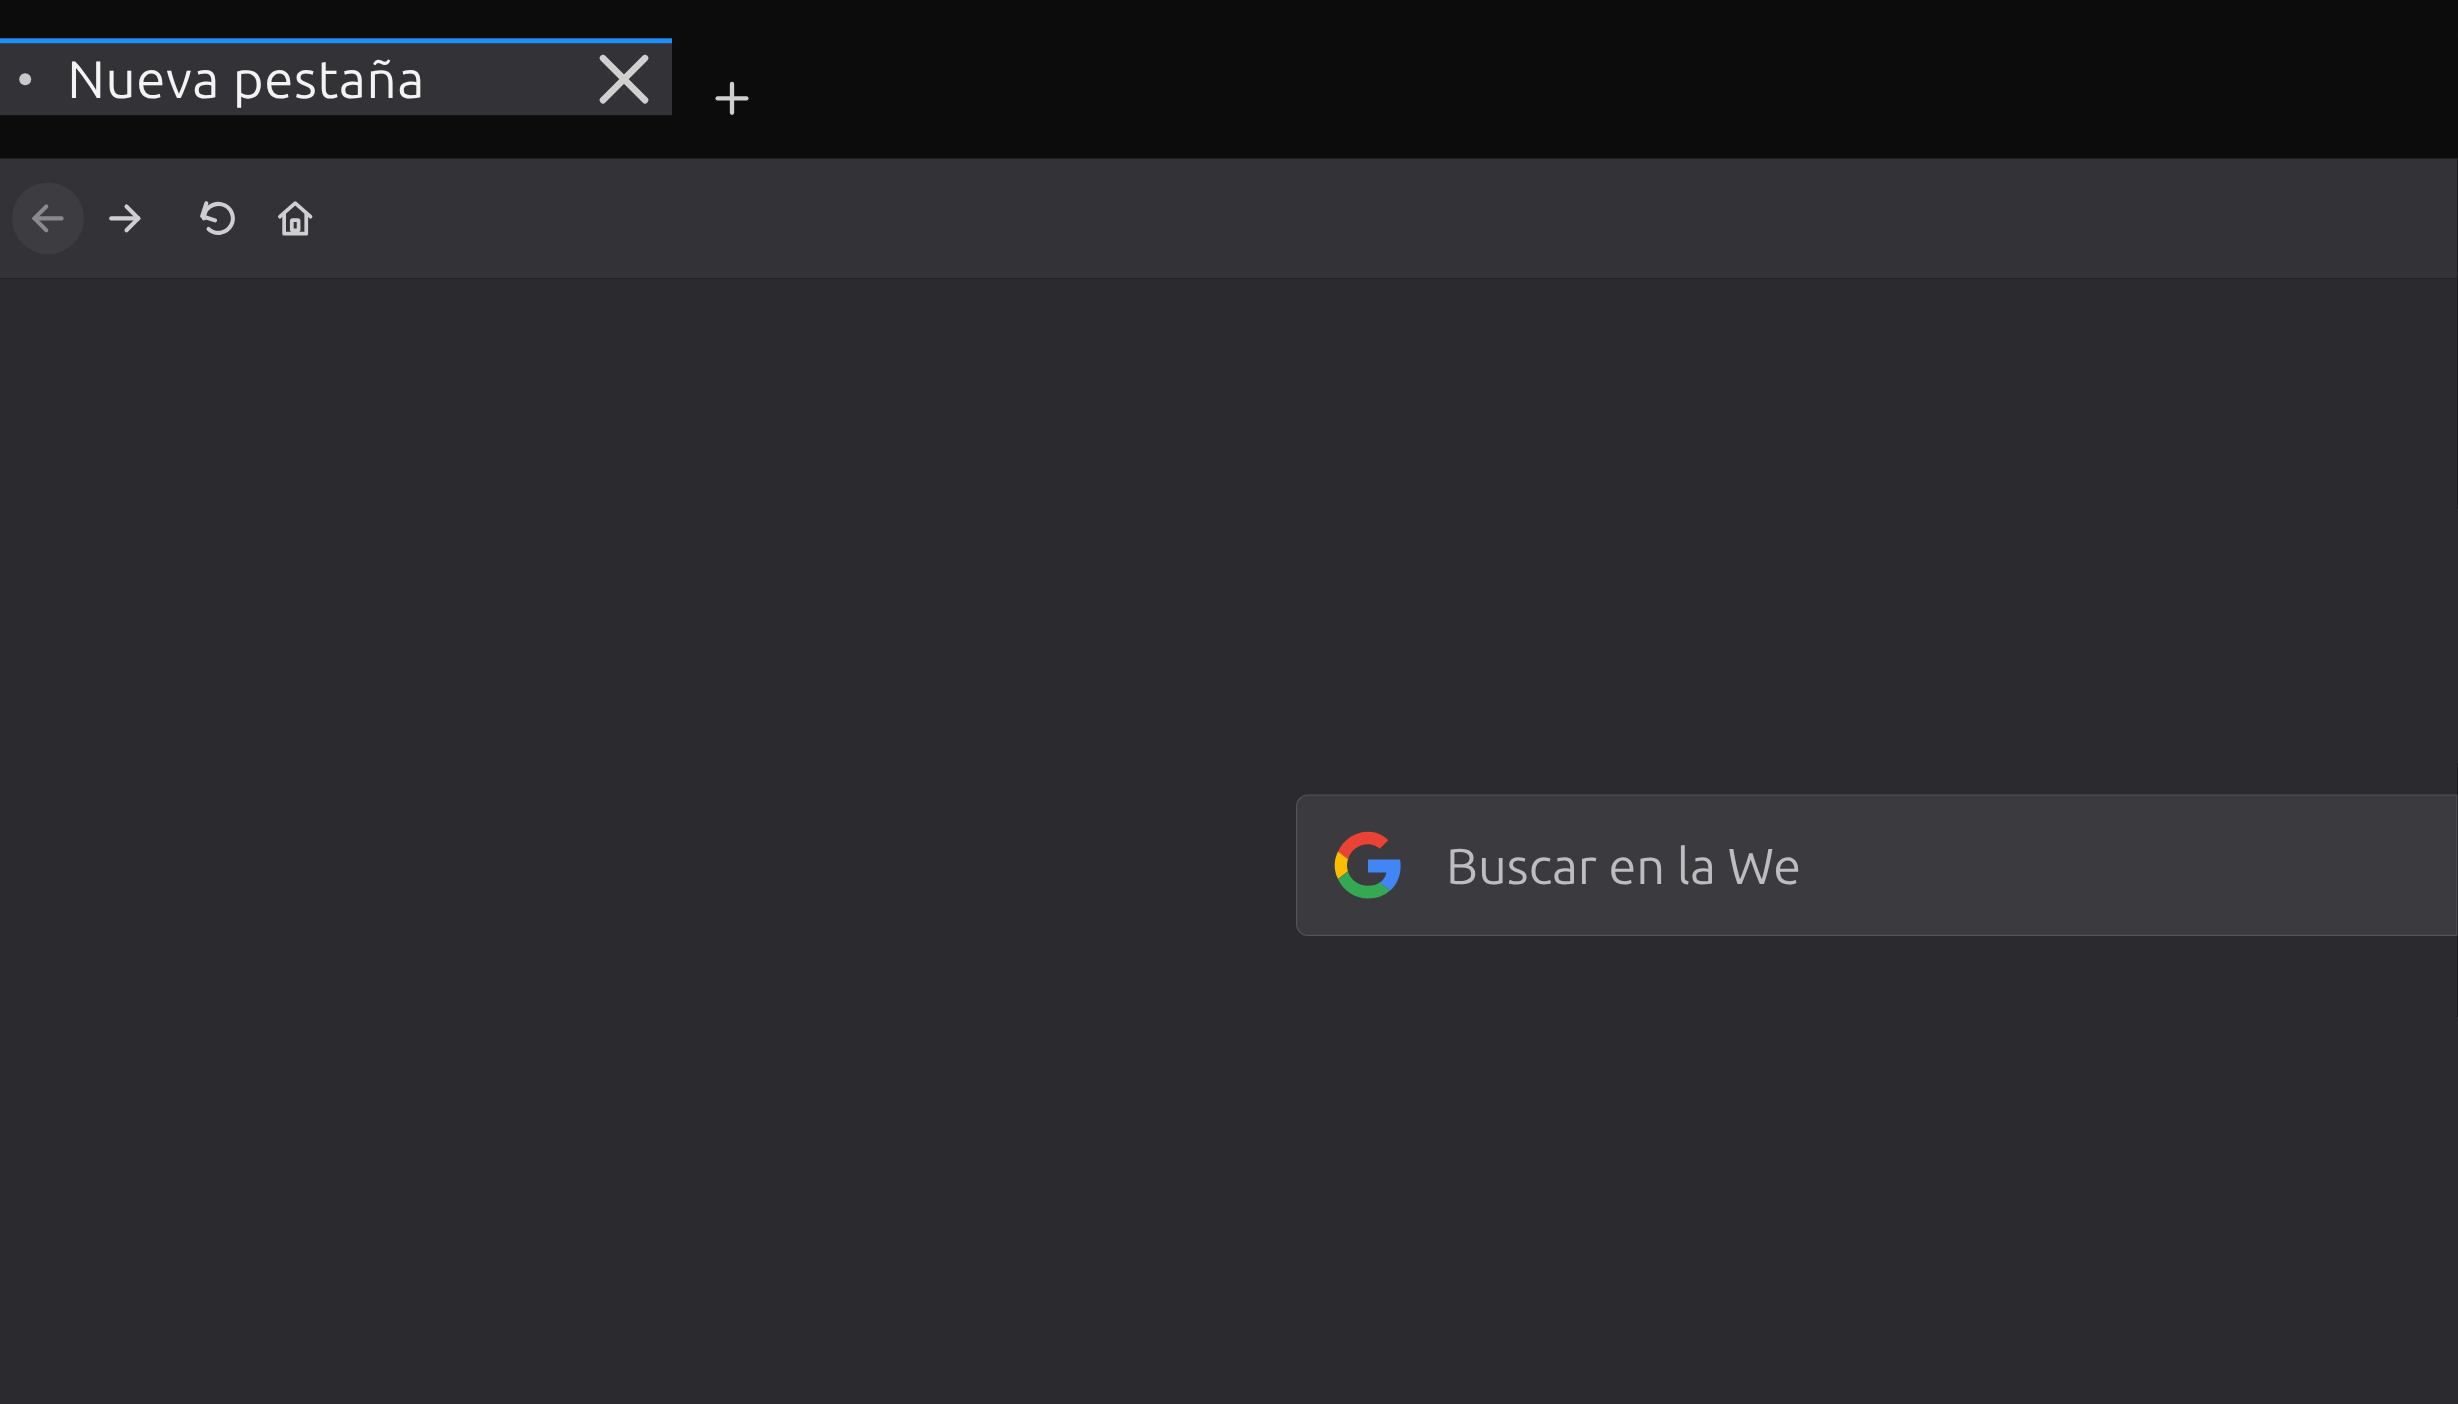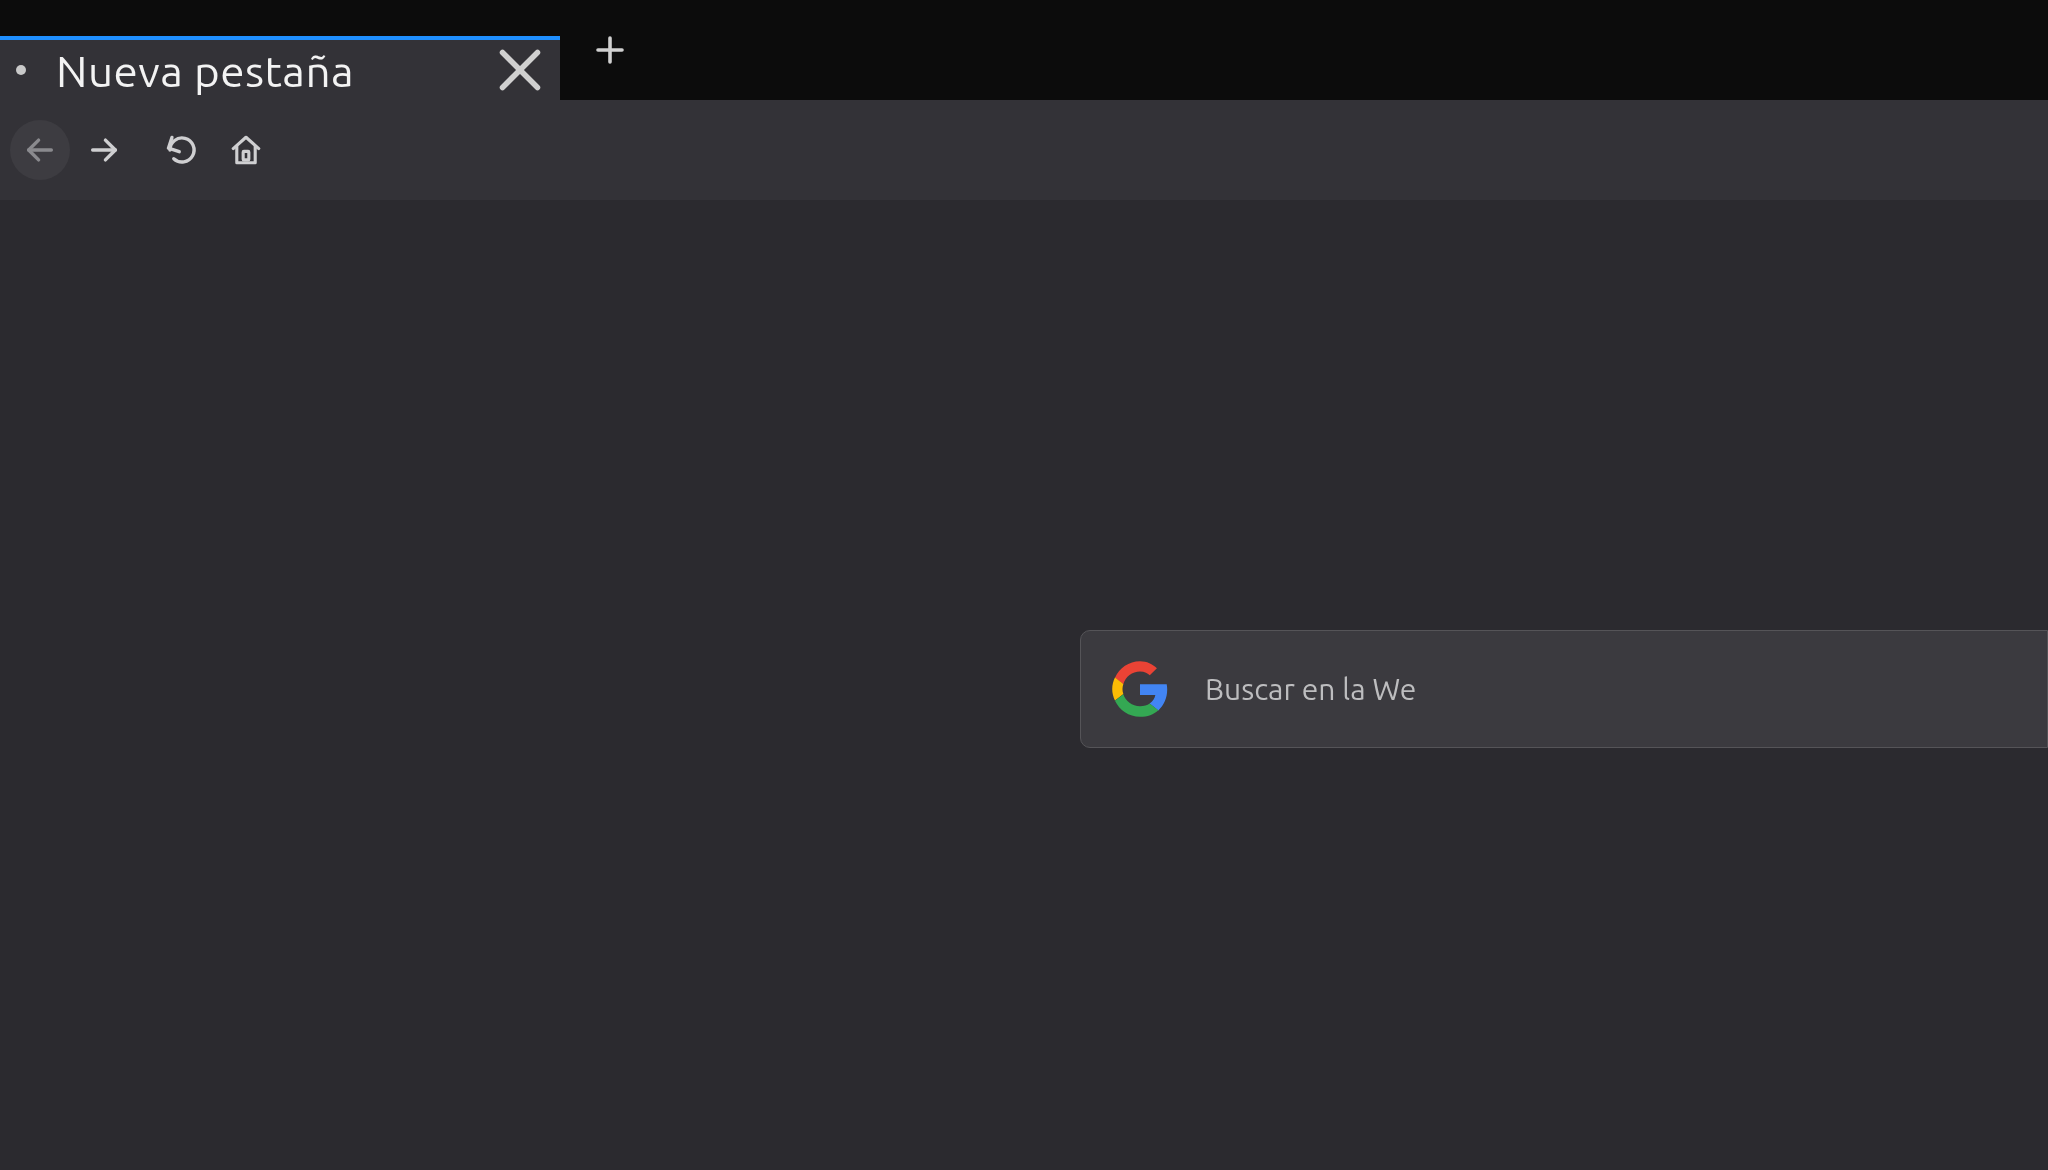--- a/index.html
+++ b/index.html
@@ -8,23 +8,24 @@
     height: 1170px;
     overflow: hidden;
     font-family: "Ubuntu", "Segoe UI", Arial, sans-serif;
     background: #0c0c0c;
     color: #e8e8e8;
   }
 
   
   .tabstrip {
     display: flex;
-    align-items: flex-end;
+    align-items: flex-start;
     height: 100px;
     background: #0c0c0c;
+    margin-top: 32px;
   }
   .tab {
     display: flex;
     align-items: center;
     width: 560px;
     background: #333237;
     border-top: 4px solid #1f8fff;
     padding-left: 14px;
     position: relative;
   }
@@ -131,21 +132,21 @@
     padding: 0 30px;
     gap: 36px;
     overflow: hidden;
   }
   .google-logo {
     width: 58px; height: 58px;
     flex: 0 0 auto;
     position: relative;
   }
   .searchbox-text {
-    font-size: 30px;
+    font-size: 42px;
     color: #bdbdbf;
     white-space: nowrap;
   }
 
   svg { display:block; }
 </style>
 </head>
 <body>
 
 <div class="tabstrip">

